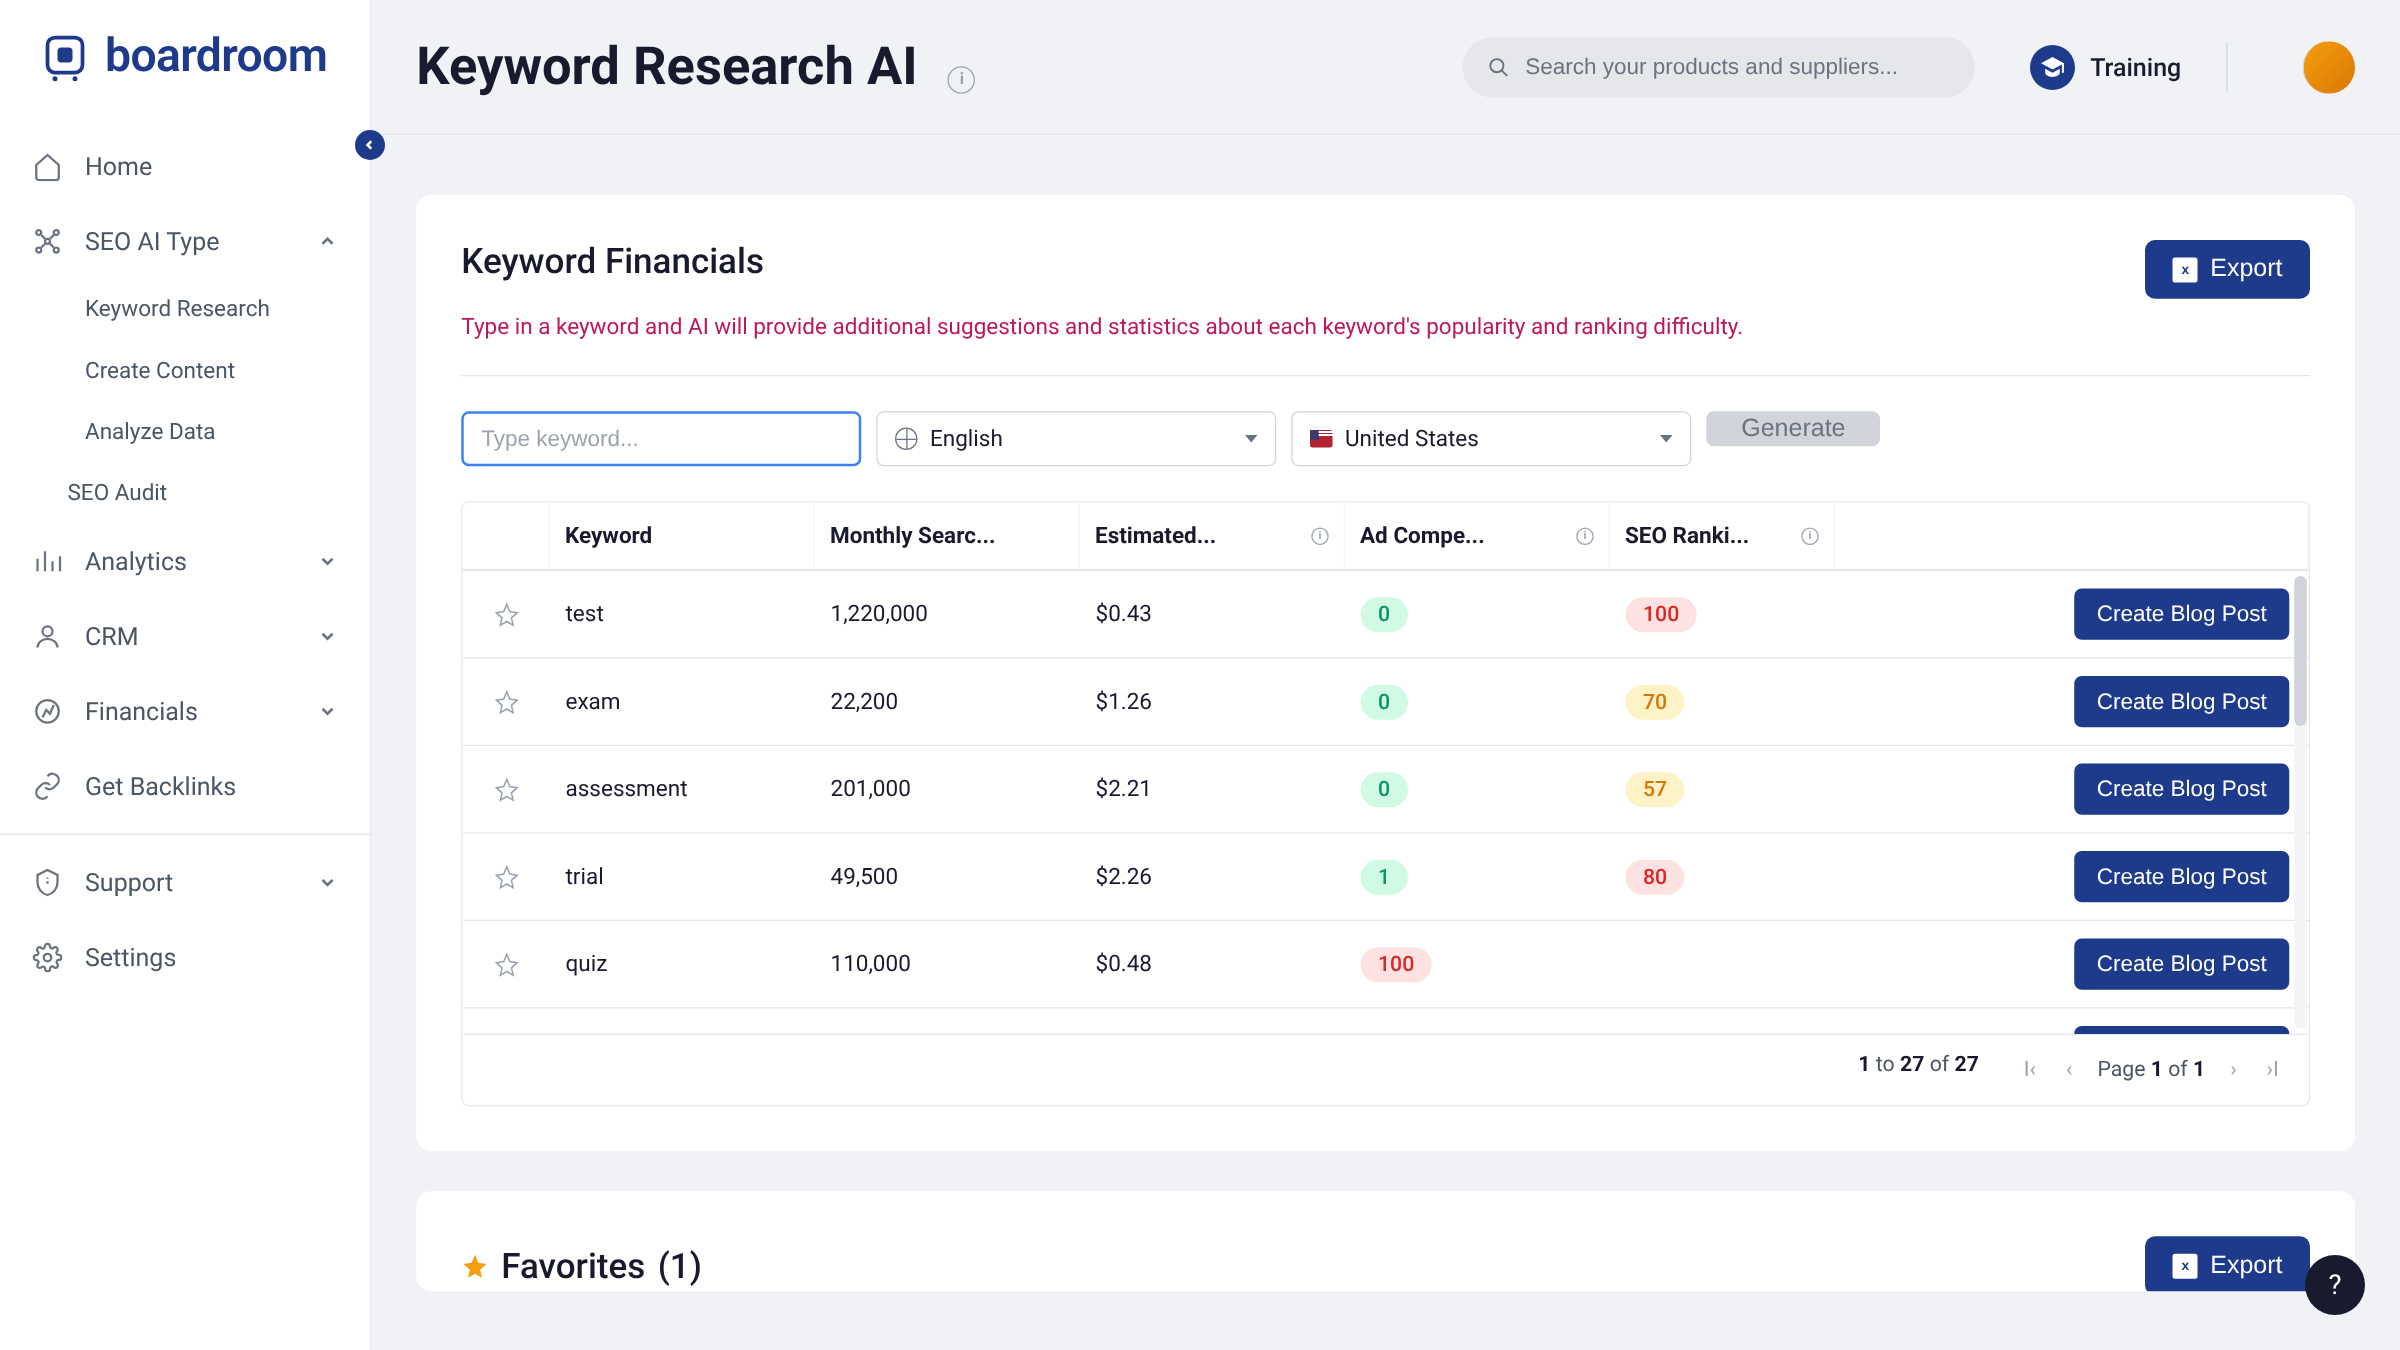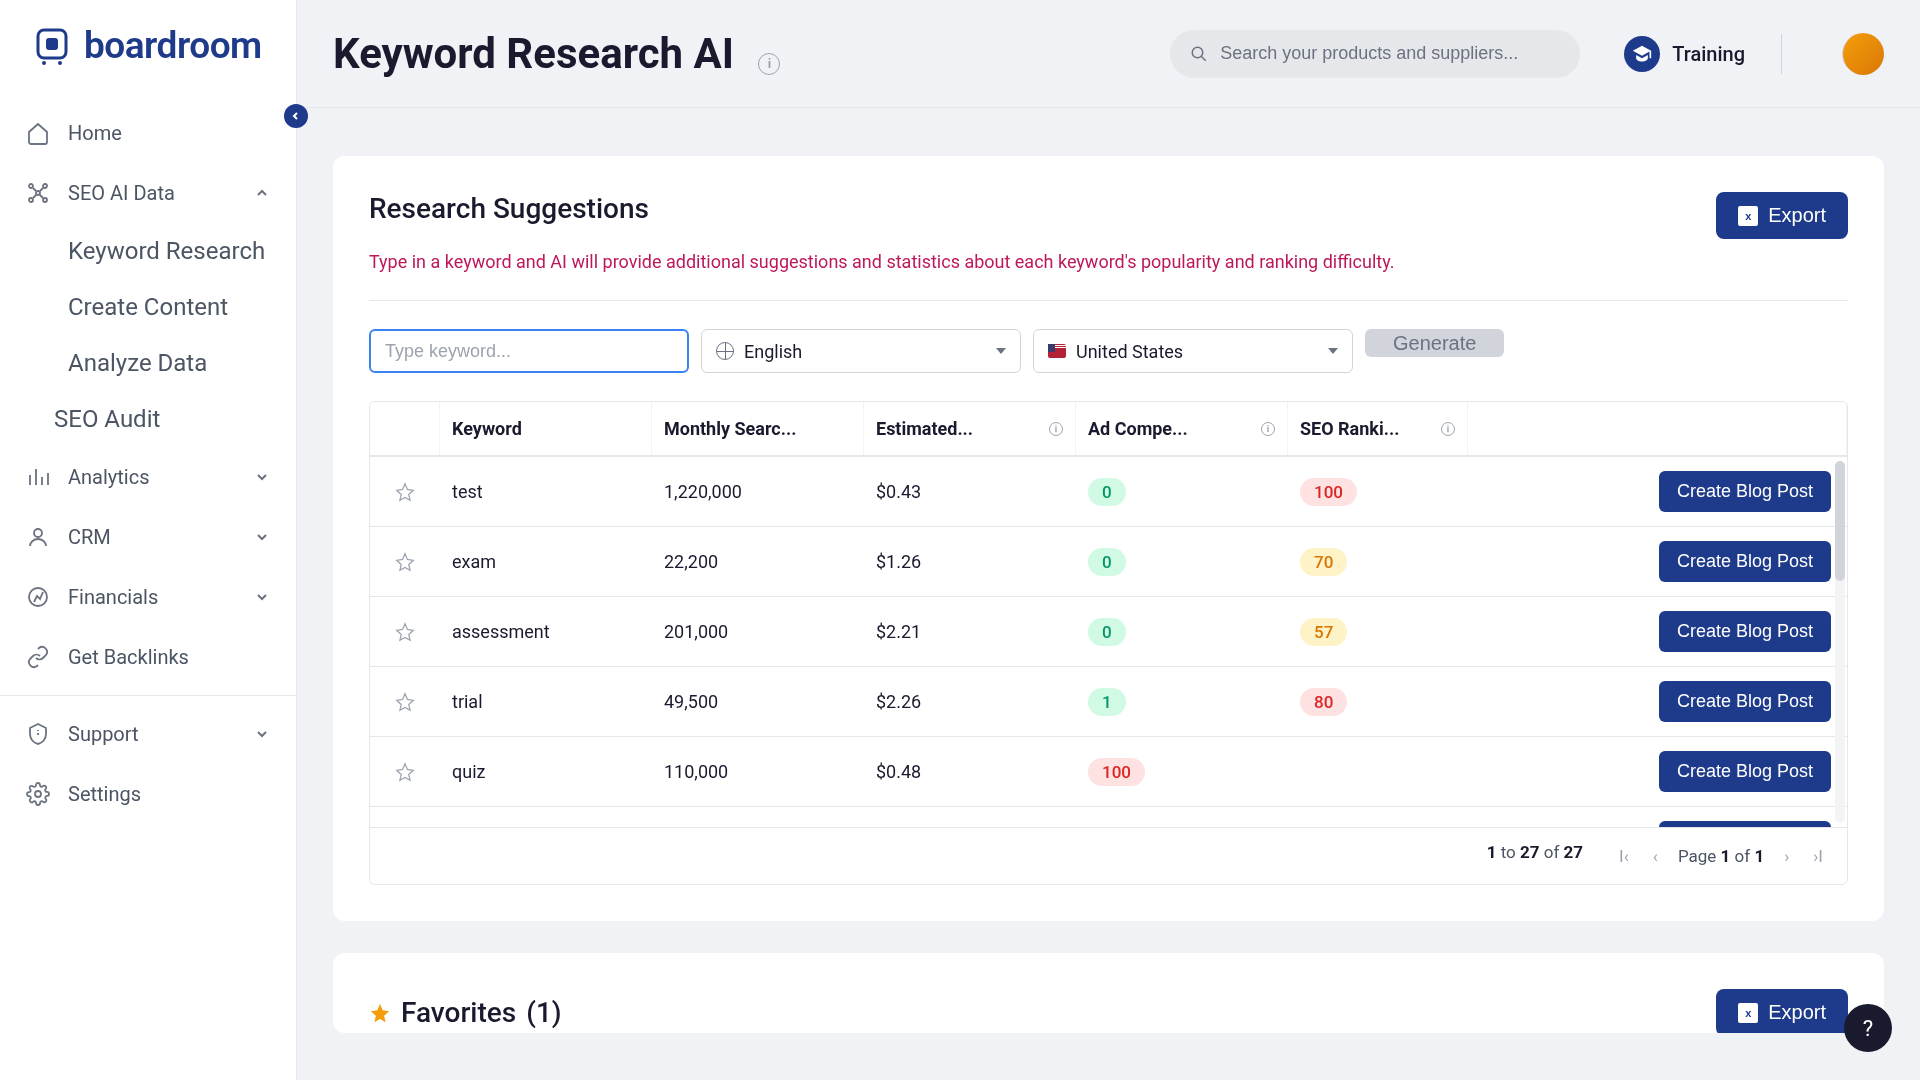--- a/index.html
+++ b/index.html
@@ -12,21 +12,21 @@
 .logo-wrap { padding: 24px 32px 28px; }
 .logo { display: flex; align-items: center; gap: 12px; }
 .logo-mark { width: 40px; height: 40px; color: #1e3a8a; }
 .logo-text { font-size: 37px; font-weight: 600; color: #1e3a8a; letter-spacing: -0.5px; }
 .collapse-btn { position: absolute; right: -12px; top: 104px; width: 24px; height: 24px; border-radius: 50%; background: #1e3a8a; color: #fff; display: flex; align-items: center; justify-content: center; cursor: pointer; font-size: 12px; }
 .nav { padding: 8px 0; flex: 1; overflow-y: auto; }
 .nav-item { display: flex; align-items: center; gap: 18px; padding: 18px 26px; color: #4b5563; font-size: 20px; cursor: pointer; }
 .nav-icon { width: 24px; height: 24px; flex-shrink: 0; color: #6b7280; stroke: currentColor; stroke-width: 1.8; fill: none; }
 .nav-chevron { margin-left: auto; width: 16px; height: 16px; color: #6b7280; }
 .sub-nav { padding-left: 40px; }
-.sub-item { padding: 14px 28px; font-size: 24px; color: #4b5563; cursor: pointer; }
+.sub-item { padding: 14px 28px; font-size: 18px; color: #4b5563; cursor: pointer; }
 .nav-divider { height: 1px; background: #e5e7eb; margin: 8px 0; }
 
 
 .main { flex: 1; display: flex; flex-direction: column; overflow: hidden; }
 .topbar { height: 108px; background: #f0f2f6; border-bottom: 1px solid #e5e7eb; display: flex; align-items: center; padding: 4px 36px; gap: 20px; }
 .page-title { font-size: 42px; font-weight: 700; color: #1a1a2e; }
 .info-icon { width: 22px; height: 22px; border: 1.5px solid #9ca3af; border-radius: 50%; color: #9ca3af; display: inline-flex; align-items: center; justify-content: center; font-size: 13px; margin-left: 14px; }
 .topbar-spacer { flex: 1; }
 .search-box { width: 410px; height: 48px; background: #e5e7eb; border-radius: 24px; display: flex; align-items: center; padding: 0 20px; gap: 12px; color: #6b7280; }
 .search-box input { flex: 1; border: none; background: transparent; font-size: 18px; color: #374151; outline: none; }
@@ -132,21 +132,21 @@
       </div>
       <div class="nav-item">
         <svg class="nav-icon" viewBox="0 0 24 24">
             <circle cx="5" cy="5" r="2"></circle>
             <circle cx="19" cy="5" r="2"></circle>
             <circle cx="5" cy="19" r="2"></circle>
             <circle cx="19" cy="19" r="2"></circle>
             <circle cx="12" cy="12" r="2"></circle>
             <path d="M7 7l3 3M17 7l-3 3M7 17l3-3M17 17l-3-3"></path>
           </svg>
-        <span>SEO AI Data</span>
+        <span>SEO AI Type</span>
         <svg class="nav-chevron" viewBox="0 0 16 16" fill="none" stroke="currentColor" stroke-width="2">
             <path d="M4 10l4-4 4 4"></path>
           </svg>
       </div>
       <div class="sub-nav">
         <div class="sub-item">Keyword Research</div>
         <div class="sub-item">Create Content</div>
         <div class="sub-item">Analyze Data</div>
         <div class="sub-item" style="padding-left:14px">SEO Audit</div>
       </div>
@@ -228,21 +228,21 @@
         </span>
         <span>Training</span>
       </div>
       <div class="topbar-divider"></div>
       <div class="avatar"></div>
     </header>
 
     <div class="content">
       <section class="card">
         <div class="card-header">
-          <h2 class="card-title">Research Suggestions</h2>
+          <h2 class="card-title">Keyword Financials</h2>
           <button class="export-btn">
             <span class="excel-icon">x</span>
             <span>Export</span>
           </button>
         </div>
         <p class="card-desc">Type in a keyword and AI will provide additional suggestions and statistics about each keyword's popularity and ranking difficulty.</p>
         <div class="hr"></div>
 
         <div class="controls">
           <input class="kw-input" placeholder="Type keyword..." style="">

